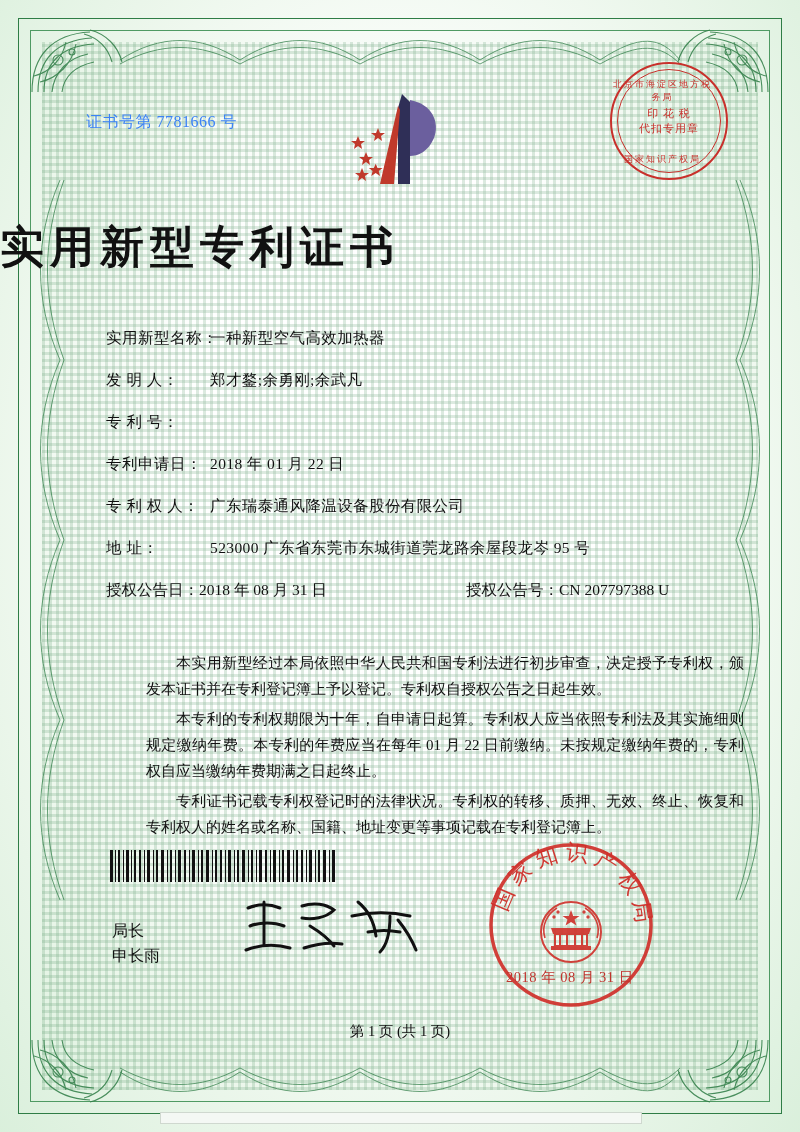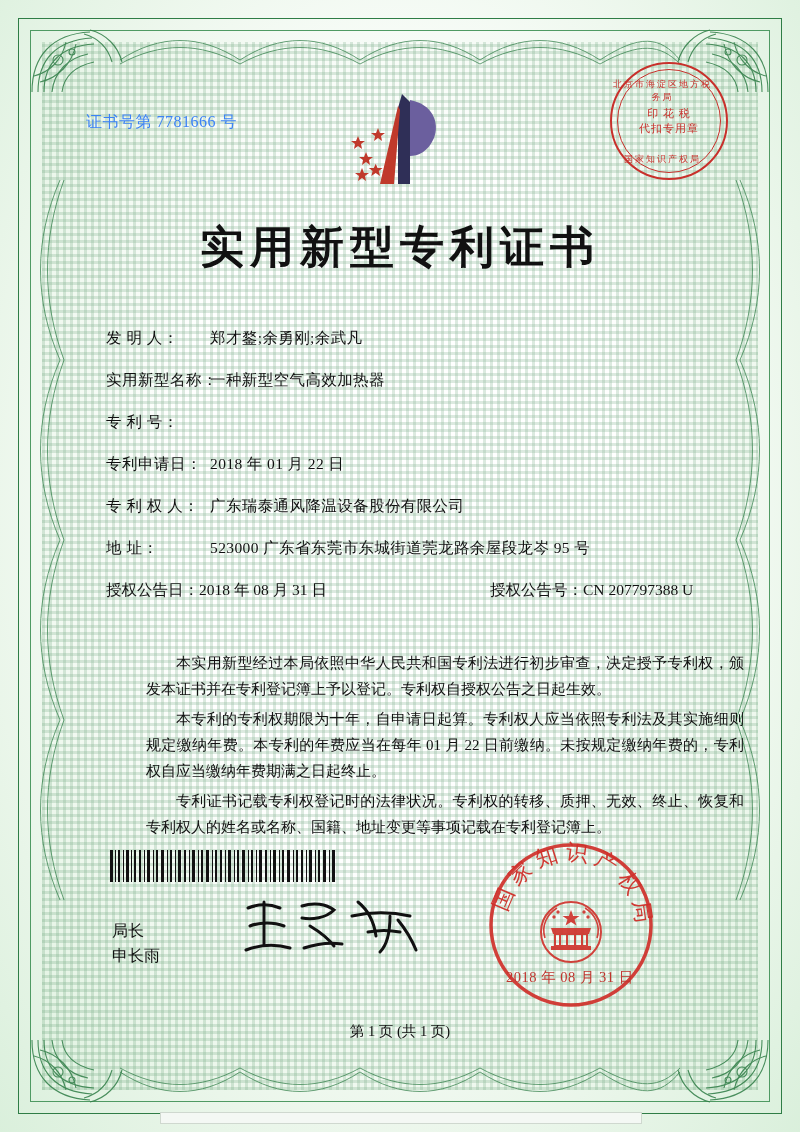--- a/index.html
+++ b/index.html
@@ -126,21 +126,21 @@
     color:#c8302b;
     font-size: 11px;
     line-height: 15px;
     font-family: "Liberation Serif", serif;
     letter-spacing: 1px;
   }
 
   .title {
     position: absolute;
     left: 0; right: 0; top: 218px;
-    text-align: center;
+    text-align: left;
     font-size: 44px;
     font-weight: bold;
     letter-spacing: 6px;
     color: #111;
     font-family: "Liberation Serif", serif;
   }
 
   .fields {
     position: absolute;
     left: 106px; top: 328px;
@@ -162,21 +162,20 @@
   }
   .field-value {
     flex: 1;
     letter-spacing: .4px;
   }
   .two-col {
     display: flex;
     align-items: baseline;
     font-size: 15.5px;
     color: #111;
-    gap: 24px;
   }
   .two-col .col-a {
     width: 360px;
     display: flex;
     align-items: baseline;
   }
   .two-col .col-b {
     display: flex;
     align-items: baseline;
   }
@@ -365,26 +364,26 @@
       <div>印 花 税</div>
       <div>代扣专用章</div>
     </div>
     <div class="curve-bottom">国家知识产权局</div>
   </div>
 
   <div class="title">实用新型专利证书</div>
 
   <div class="fields">
     <div class="field-row">
+      <div class="field-label">实用新型名称：</div>
+      <div class="field-value">一种新型空气高效加热器</div>
+    </div>
+    <div class="field-row">
       <div class="field-label">发  明  人：</div>
       <div class="field-value">郑才鍪;余勇刚;余武凡</div>
-    </div>
-    <div class="field-row">
-      <div class="field-label">实用新型名称：</div>
-      <div class="field-value">一种新型空气高效加热器</div>
     </div>
     <div class="field-row">
       <div class="field-label">专  利  号：</div>
     </div>
     <div class="field-row">
       <div class="field-label">专利申请日：</div>
       <div class="field-value">2018 年 01 月 22 日</div>
     </div>
     <div class="field-row">
       <div class="field-label">专 利 权 人：</div>

